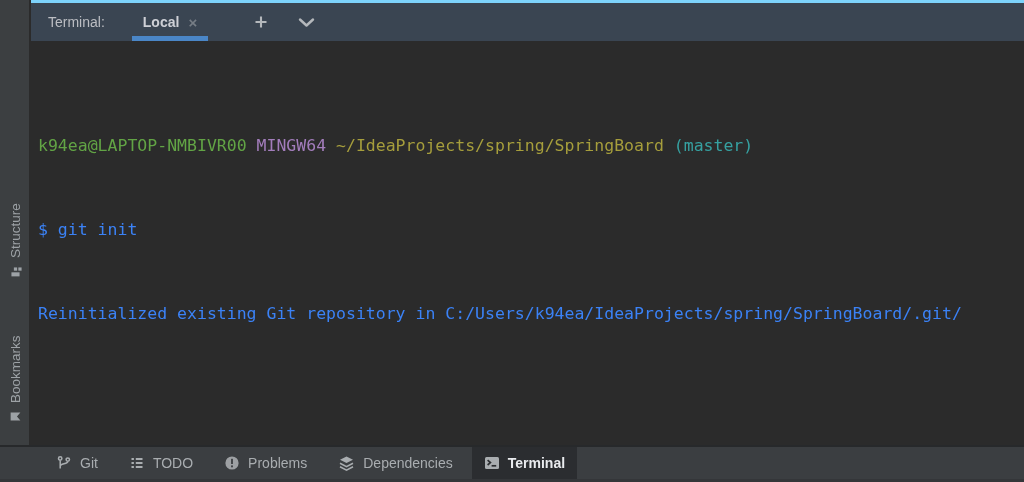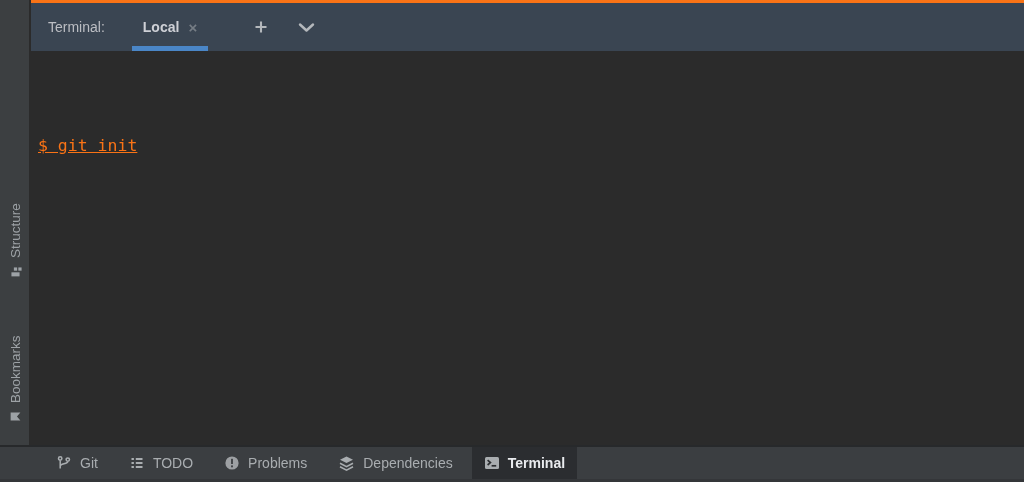--- a/index.html
+++ b/index.html
@@ -18,22 +18,22 @@
   .stripe-item {
     position:absolute; left:0; height:31px;
     transform-origin:0 0; transform:rotate(-90deg);
     display:flex; align-items:center; gap:7px; padding:0 4px;
     color:#9DA2A6; font-size:13.5px; white-space:nowrap; cursor:default;
   }
   .stripe-item svg { flex:0 0 auto; }
 
   
   .topbar {
-    position:absolute; left:31px; right:0; top:0; height:51px;
-    background:#3A4552; border-top:3px solid #f97316;
+    position:absolute; left:31px; right:0; top:0; height:41px;
+    background:#3A4552; border-top:3px solid #7dd3fc;
     display:flex; align-items:center; z-index:2;
   }
   .topbar-label { color:#BCBEC3; font-size:14px; margin-left:17px; }
   .tab {
     position:relative; height:100%; display:flex; align-items:center;
     gap:9px; padding:0 11px; margin-left:27px; cursor:default;font-weight:bold;
   }
   .tab-title { color:#CED0D6; font-size:14px; }
   .tab-close { color:#767D85; font-size:15px; line-height:1; }
   .tab-underline {
@@ -50,21 +50,21 @@
     font-family:"DejaVu Sans Mono", monospace;
     font-size:16.5px; line-height:28px; color:#B8B8B8;
     white-space:pre; overflow:hidden;
   }
   .term-line { height:28px; }
   .seg + .seg { margin-left:1ch; }
   .c-user   { color:#62A445; }
   .c-env    { color:#A37DBC; }
   .c-path   { color:#A69E3C; }
   .c-branch { color:#36A1A1; }
-  .c-plain  { color:#f97316;text-decoration:underline; }
+  .c-plain  { color:#3b82f6; }
 
   
   .bottombar {
     position:absolute; left:0; right:0; bottom:0; height:37px;
     background:#3B3E41; border-top:2px solid #27292B; border-bottom:3px solid #343639;
     display:flex; align-items:stretch; padding-left:44px; z-index:4;
   }
   .tool-item {
     display:flex; align-items:center; gap:8px; padding:3px 12px; margin-right:7px;
     color:#A9ADB0; font-size:14px; cursor:default;
@@ -109,21 +109,23 @@
       </svg>
     </span>
     <span class="icon-btn chev-btn">
       <svg width="17" height="11" viewBox="0 0 17 11">
         <path d="M2 2.5 L8.5 8.5 L15 2.5" stroke="#B4B8BC" stroke-width="2.4" fill="none" stroke-linecap="round" stroke-linejoin="round"></path>
       </svg>
     </span>
   </div>
 
   <div class="terminal">
+    <div class="term-line"><span class="seg c-user">k94ea@LAPTOP-NMBIVR00</span><span class="seg c-env">MINGW64</span><span class="seg c-path">~/IdeaProjects/spring/SpringBoard</span><span class="seg c-branch">(master)</span></div>
     <div class="term-line c-plain">$ git init</div>
+    <div class="term-line c-plain">Reinitialized existing Git repository in C:/Users/k94ea/IdeaProjects/spring/SpringBoard/.git/</div>
     <div class="term-line"></div>
     
     
   </div>
 
   <div class="bottombar">
 
     <div class="tool-item">
       <svg width="16" height="16" viewBox="0 0 16 16">
         <circle cx="4.2" cy="3.4" r="1.7" fill="none" stroke="#A9ADB0" stroke-width="1.5"></circle>

